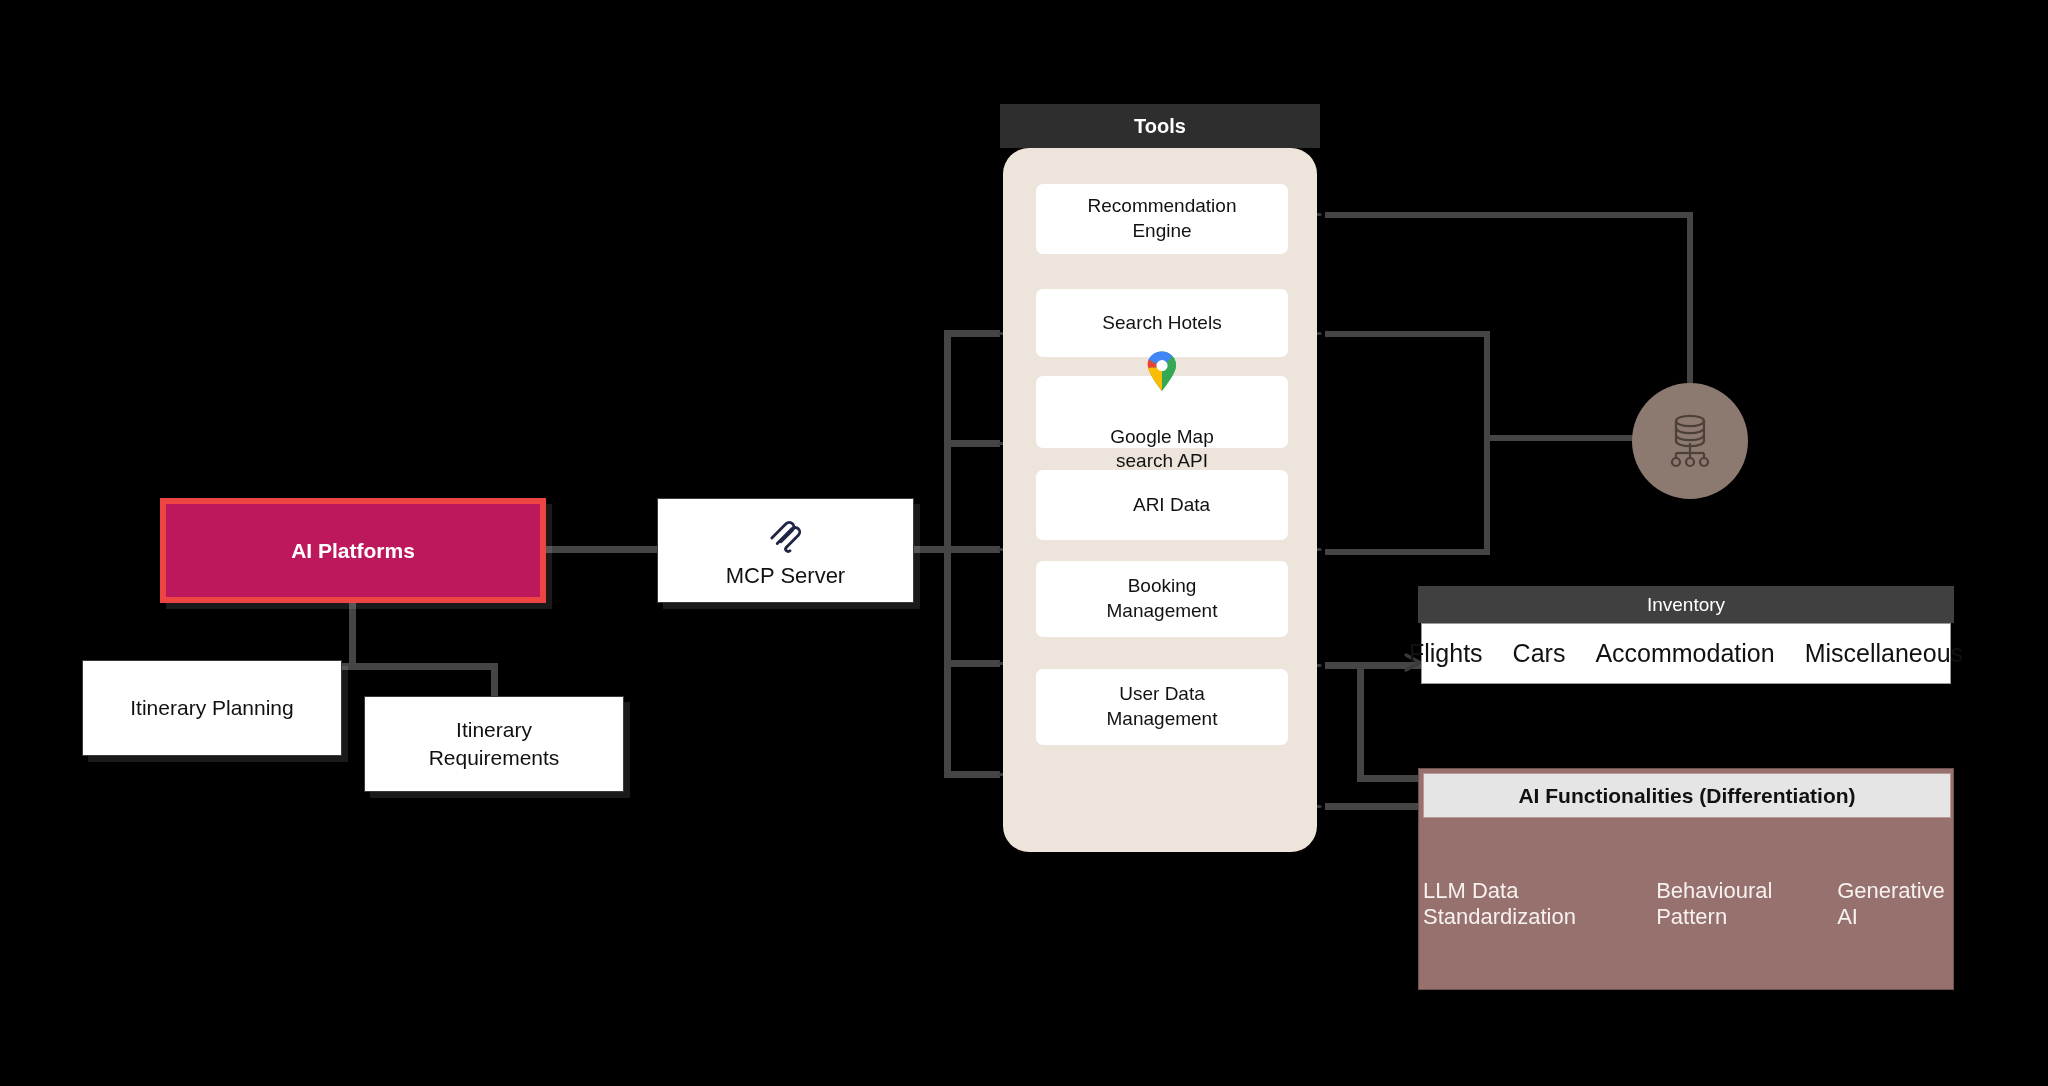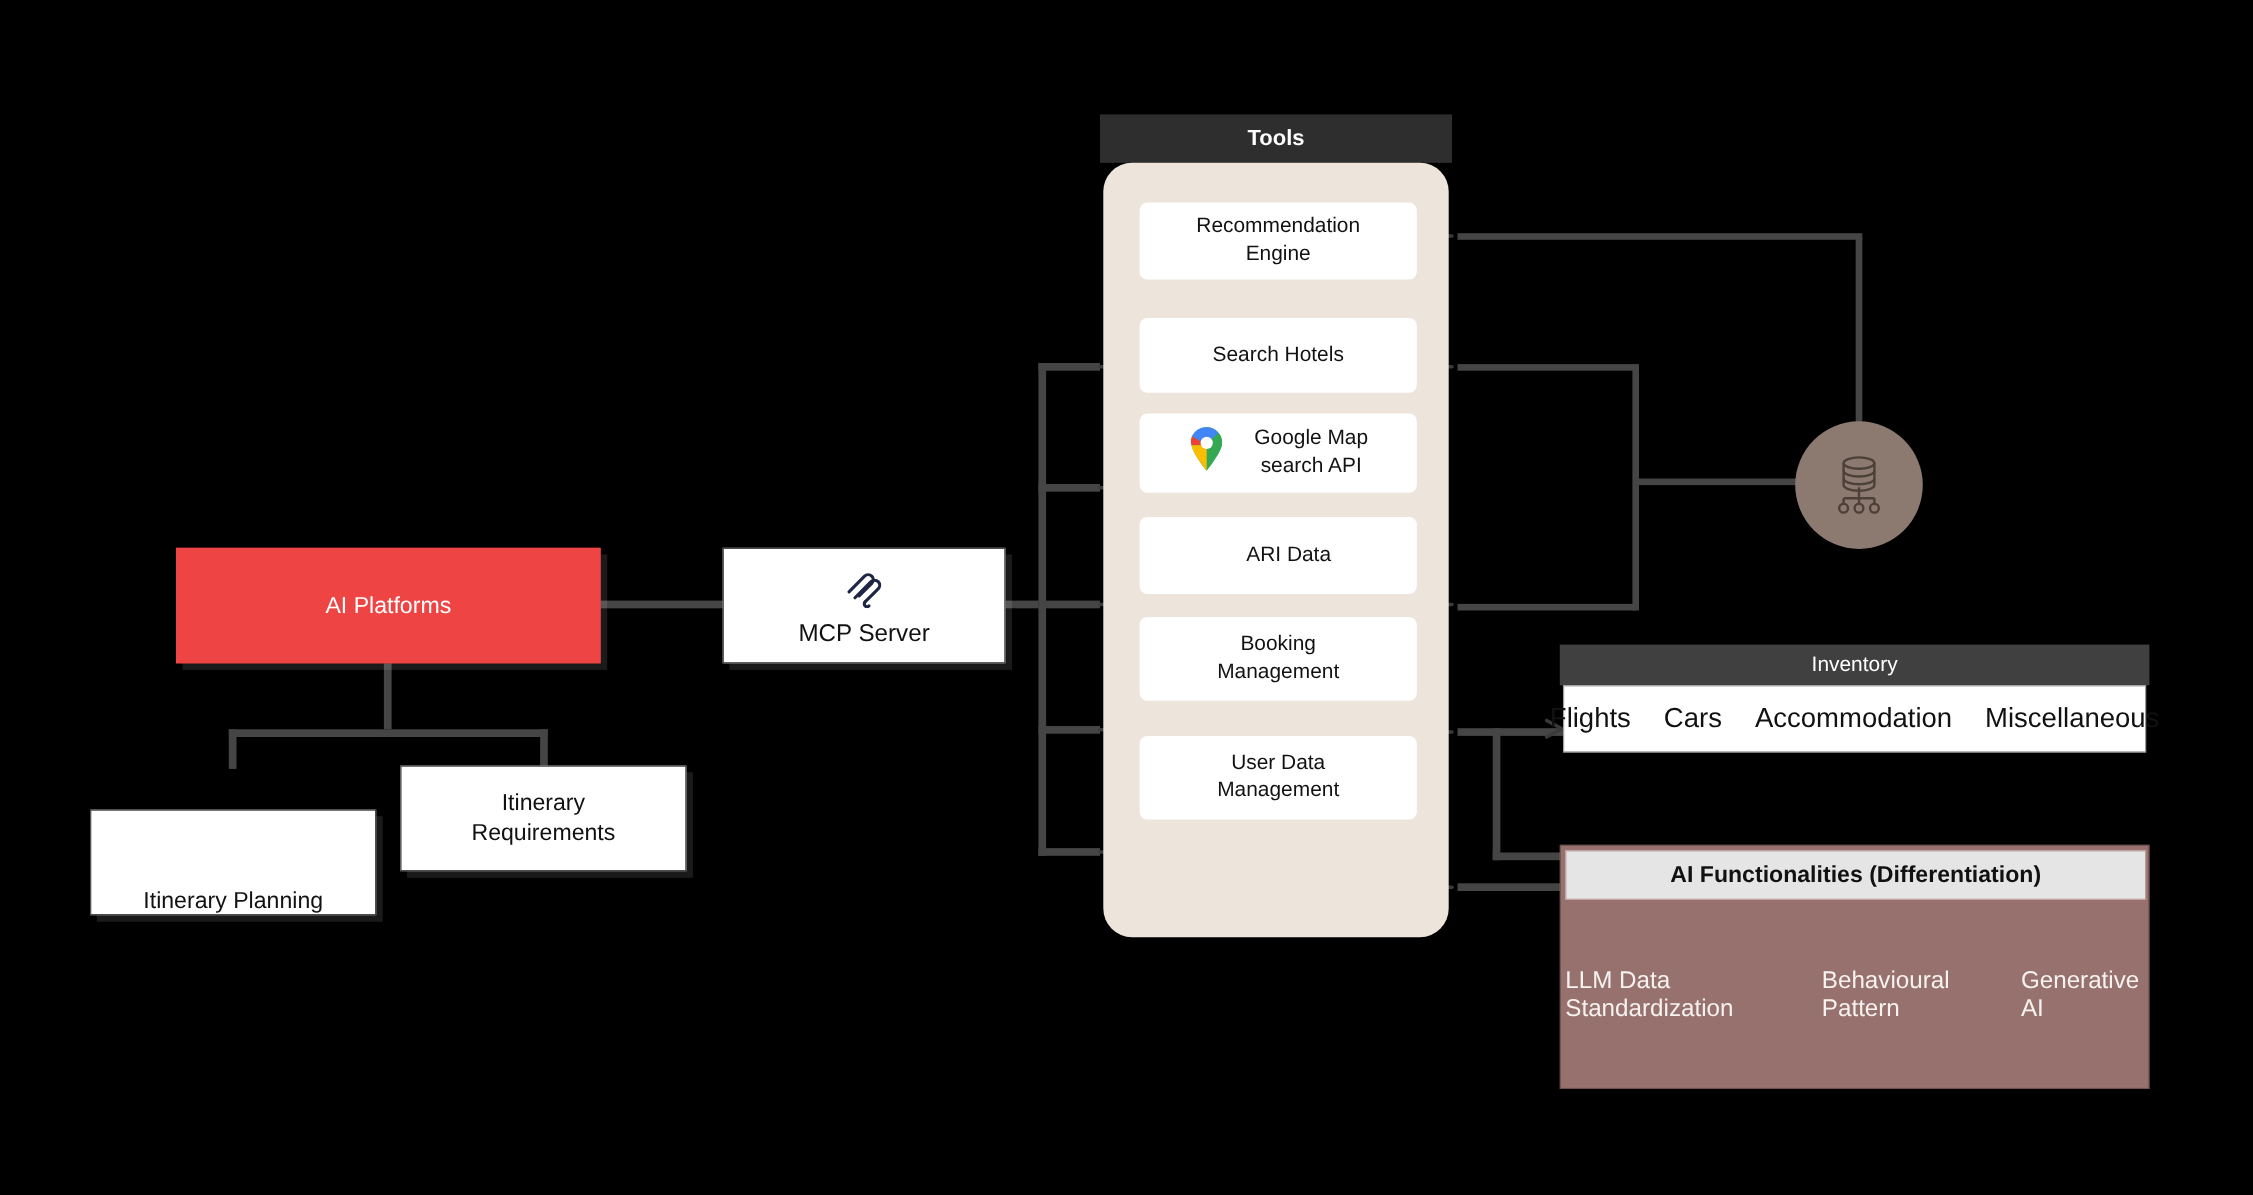--- a/index.html
+++ b/index.html
@@ -5,44 +5,44 @@
   html,body{margin:0;padding:0;background:#000;}
   body{
     width:2048px;height:1086px;position:relative;overflow:hidden;
     font-family:"Liberation Sans", sans-serif;
     -webkit-font-smoothing:antialiased;
   }
   .stage{position:absolute;inset:0;}
 
   
   .box{position:absolute;box-sizing:border-box;display:flex;align-items:center;justify-content:center;text-align:center;}
-  .dark-box{background:#ef4444;color:#FFFFFF;border:6px solid #ef4444;}
+  .dark-box{background:#be185d;color:#FFFFFF;border:6px solid #ef4444;font-weight:bold;}
   .white-box{background:#FFFFFF;color:#111111;border:1px solid #3a3a3a;}
   .shadow{box-shadow:6px 6px 0 rgba(255,255,255,0.10);}
 
   
   #ai-platforms{left:160px;top:498px;width:386px;height:105px;font-size:21px;}
 
-  #itinerary{left:82px;top:736px;width:260px;height:96px;font-size:21px;align-items:flex-end;}
+  #itinerary{left:82px;top:660px;width:260px;height:96px;font-size:21px;}
   #clarifying{left:364px;top:696px;width:260px;height:96px;font-size:21px;line-height:1.35;}
 
   
   #mcp{left:657px;top:498px;width:257px;height:105px;flex-direction:column;gap:2px;
        background:#fff;border:1.5px solid #3a3a3a;color:#111;font-size:22px;}
   #mcp .mcp-label{margin-top:2px;}
 
   
   #tools-panel{position:absolute;left:1000px;top:104px;width:320px;height:748px;}
   #tools-header{position:absolute;left:0;top:0;width:320px;height:44px;background:#2E2E2E;color:#fff;
      display:flex;align-items:center;justify-content:center;font-size:20px;font-weight:bold;}
   #tools-body{position:absolute;left:3px;top:44px;width:314px;height:704px;background:#EDE4DC;border-radius:26px;}
   .tool{position:absolute;left:33px;width:252px;background:#FFFFFF;border-radius:7px;
         display:flex;align-items:center;justify-content:center;text-align:center;
         font-size:19px;color:#121212;line-height:1.3;box-sizing:border-box;}
-  .tool.with-icon{gap:26px;}
+  .tool.with-icon{gap:26px;flex-direction:column;}
   .tool-txt{display:inline-block;}
 
   
   #inventory{position:absolute;left:1418px;top:586px;width:536px;height:98px;}
   #inventory-header{position:absolute;left:0;top:0;width:536px;height:37px;background:#404040;color:#fff;
      display:flex;align-items:center;justify-content:center;font-size:19px;}
   #inventory-body{position:absolute;left:3px;top:37px;width:530px;height:61px;background:#fff;
      display:flex;align-items:center;justify-content:center;gap:30px;font-size:25px;color:#111;
      border:1px solid #9a9a9a;box-sizing:border-box;}
 

